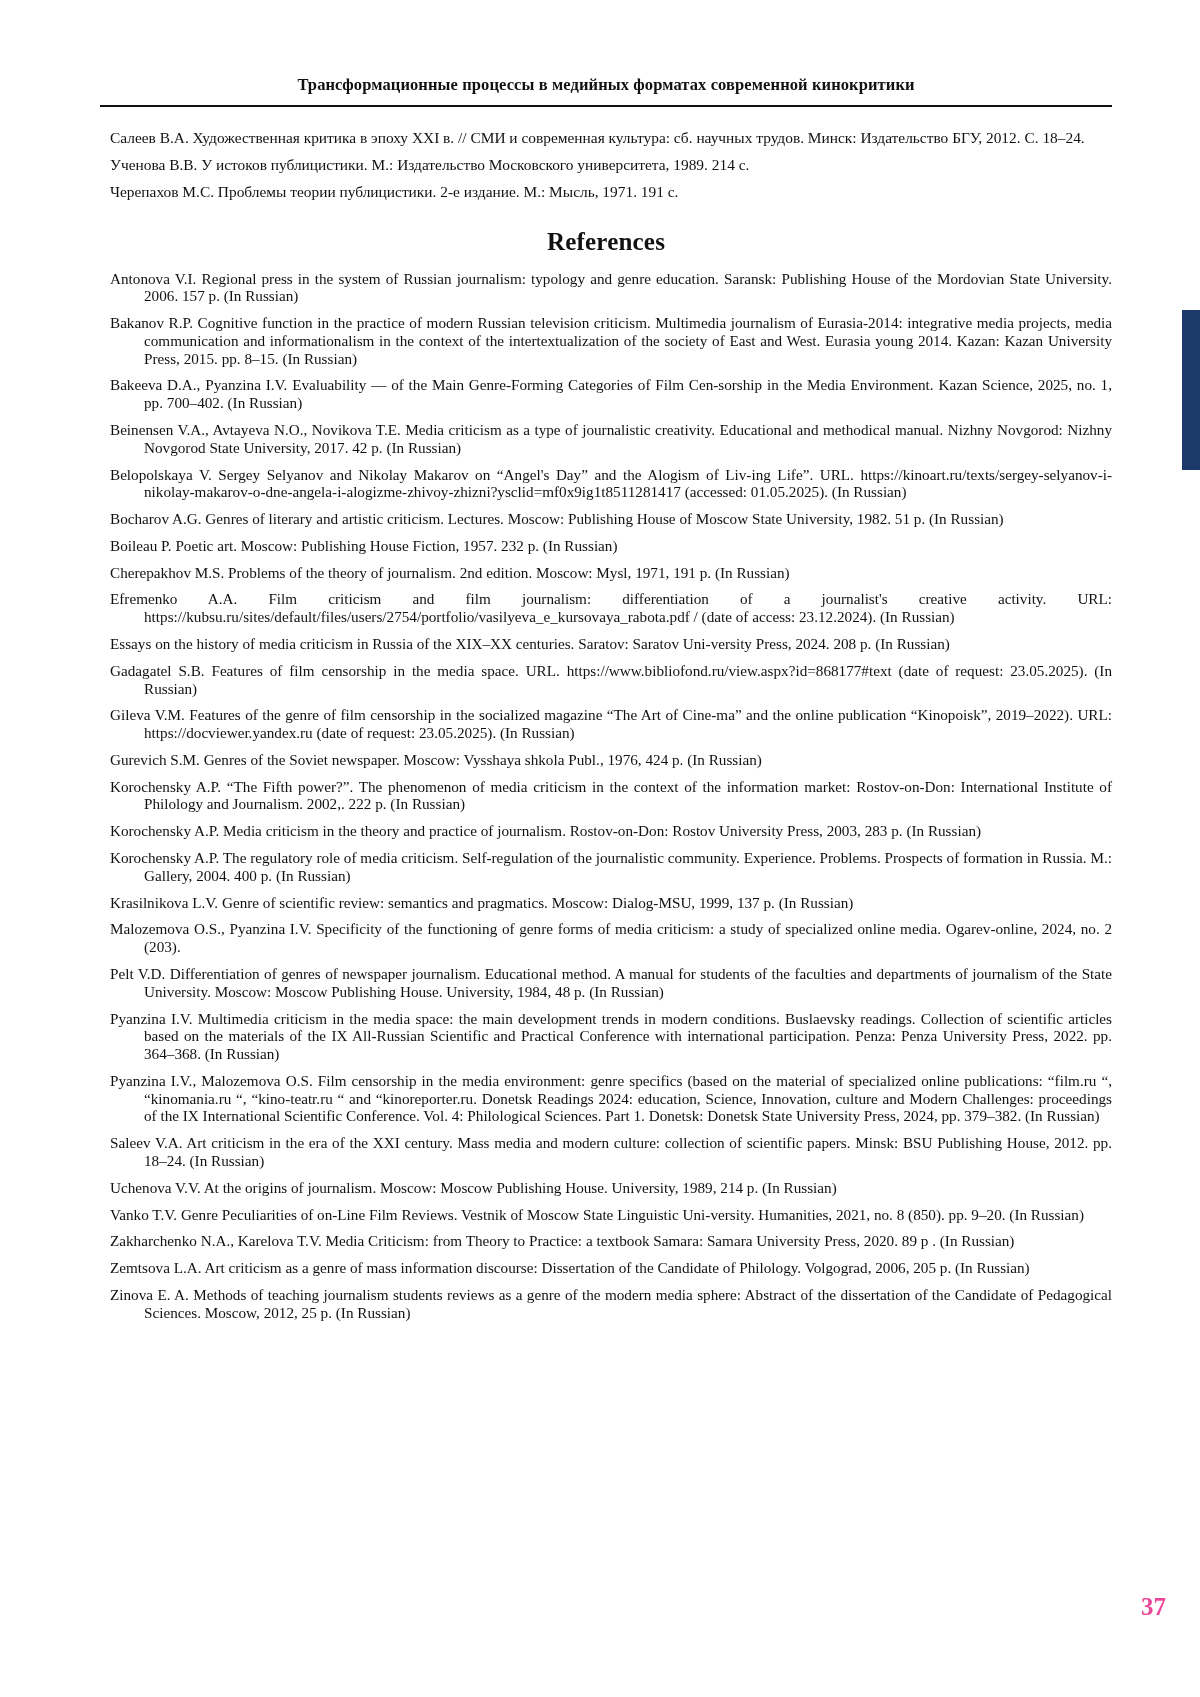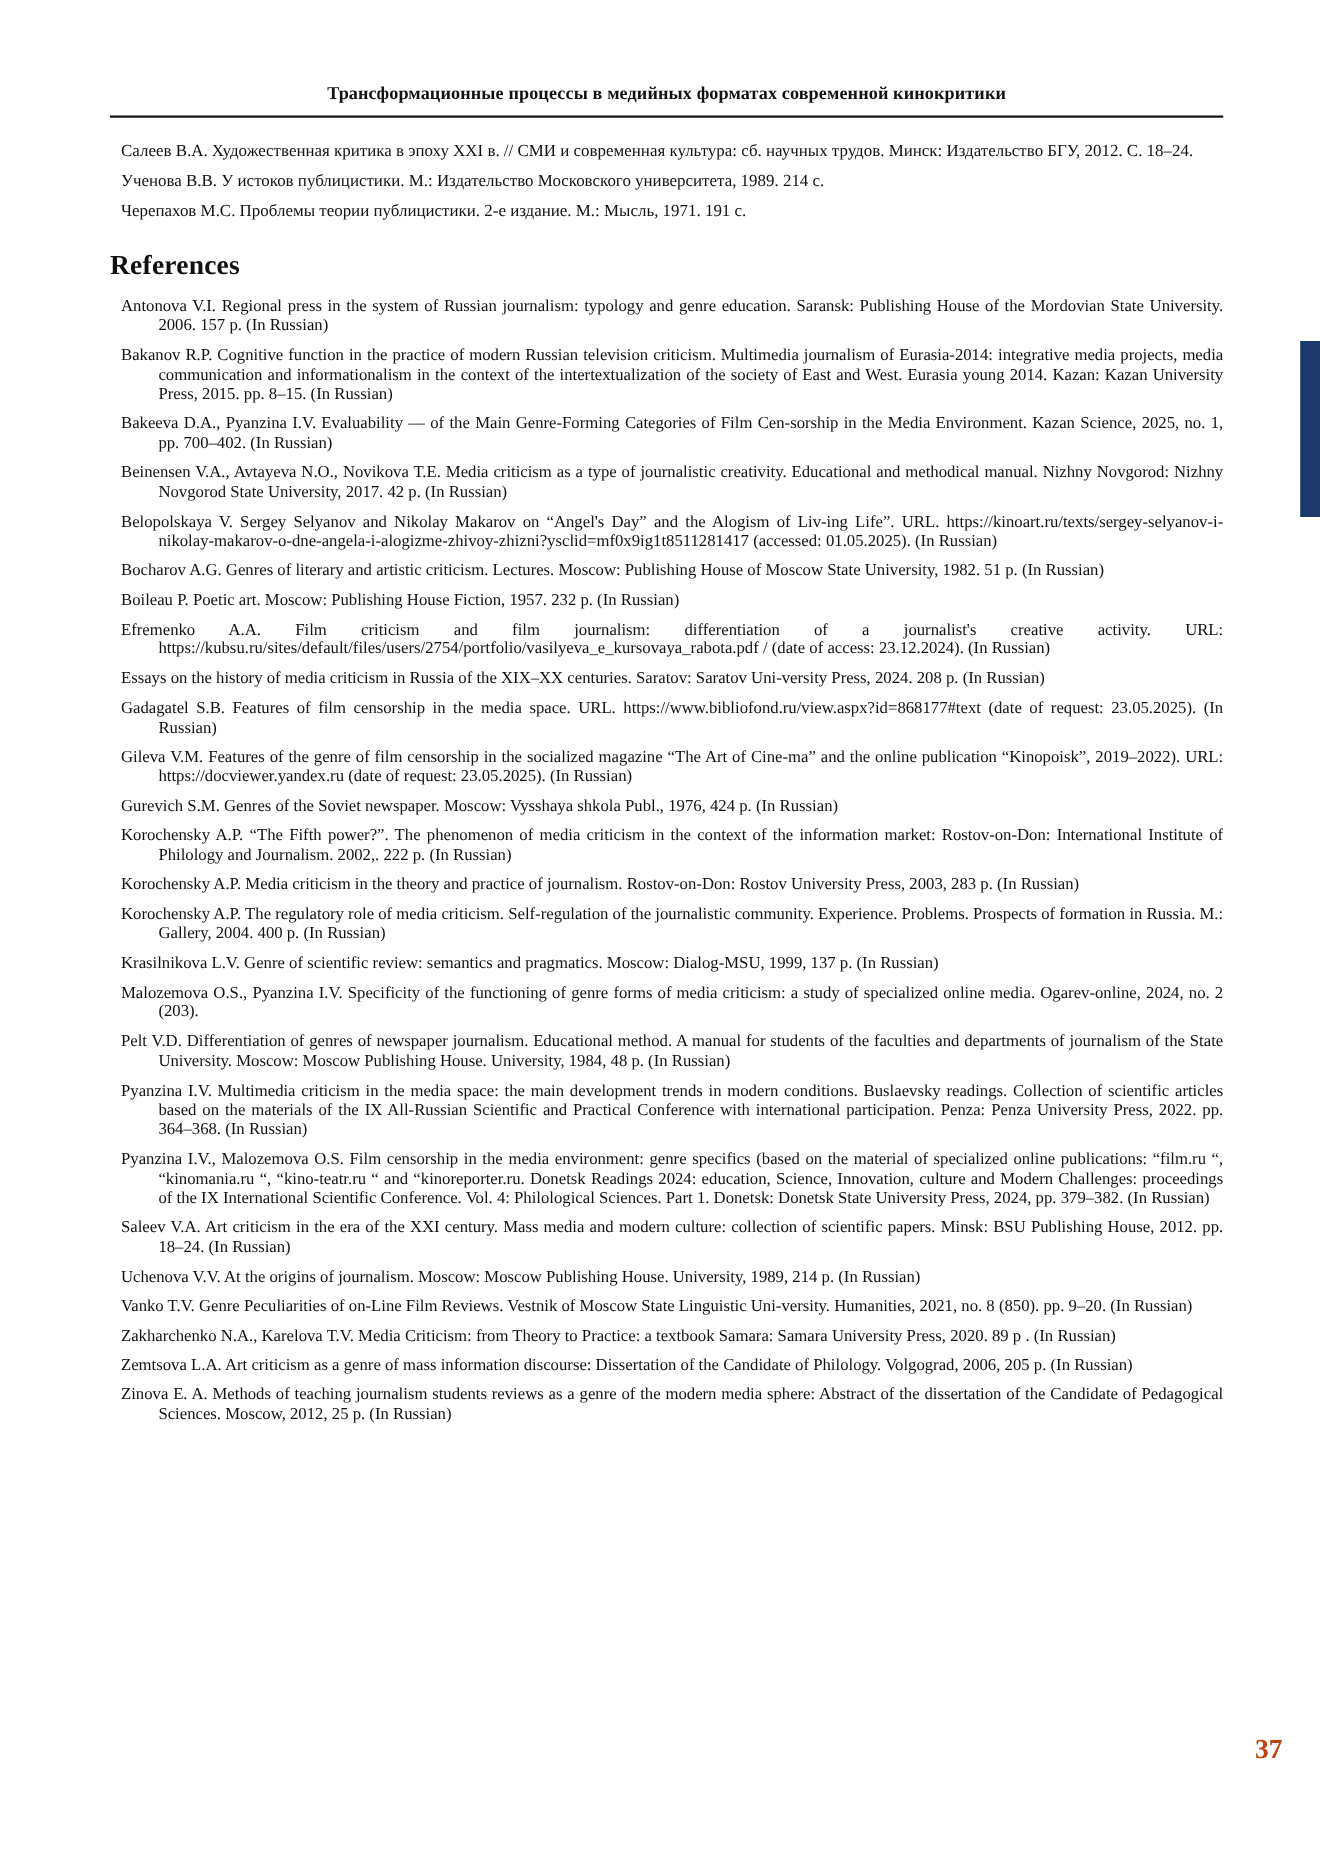--- a/index.html
+++ b/index.html
@@ -51,32 +51,33 @@
     margin: 0 0 9px 10px;
     padding-left: 34px;
     text-indent: -34px;
   }
   h2.section-title {
     font-family: "Liberation Serif", serif;
     font-size: 25px;
     font-weight: bold;
     margin: 26px 0 14px 0;
     letter-spacing: 0.2px;
+    text-align: center;
   }
   .refs-en .ref {
     font-size: 15.2px;
     line-height: 1.17;
   }
   .page-number {
     position: absolute;
     right: 34px;
-    bottom: 92px;
+    bottom: 76px;
     font-size: 25px;
     font-weight: bold;
-    color: #c2410c;
+    color: #ec4899;
   }
   .edge-mark {
     position: absolute;
     right: 0;
     top: 310px;
     width: 18px;
     height: 160px;
     background: #1b3a6b;
   }
 </style>
@@ -101,20 +102,21 @@
     <h2 class="section-title">References</h2>
 
     <div class="refs-en">
       <p class="ref">Antonova V.I. Regional press in the system of Russian journalism: typology and genre education. Saransk: Publishing House of the Mordovian State University. 2006. 157 p. (In Russian)</p>
       <p class="ref">Bakanov R.P. Cognitive function in the practice of modern Russian television criticism. Multimedia journalism of Eurasia-2014: integrative media projects, media communication and informationalism in the context of the intertextualization of the society of East and West. Eurasia young 2014. Kazan: Kazan University Press, 2015. pp. 8–15. (In Russian)</p>
       <p class="ref">Bakeeva D.A., Pyanzina I.V. Evaluability — of the Main Genre-Forming Categories of Film Cen-sorship in the Media Environment. Kazan Science, 2025, no. 1, pp. 700–402. (In Russian)</p>
       <p class="ref">Beinensen V.A., Avtayeva N.O., Novikova T.E. Media criticism as a type of journalistic creativity. Educational and methodical manual. Nizhny Novgorod: Nizhny Novgorod State University, 2017. 42 p. (In Russian)</p>
       <p class="ref">Belopolskaya V. Sergey Selyanov and Nikolay Makarov on “Angel's Day” and the Alogism of Liv-ing Life”. URL. https://kinoart.ru/texts/sergey-selyanov-i-nikolay-makarov-o-dne-angela-i-alogizme-zhivoy-zhizni?ysclid=mf0x9ig1t8511281417 (accessed: 01.05.2025). (In Russian)</p>
       <p class="ref">Bocharov A.G. Genres of literary and artistic criticism. Lectures. Moscow: Publishing House of Moscow State University, 1982. 51 p. (In Russian)</p>
       <p class="ref">Boileau P. Poetic art. Moscow: Publishing House Fiction, 1957. 232 p. (In Russian)</p>
+      <p class="ref">Cherepakhov M.S. Problems of the theory of journalism. 2nd edition. Moscow: Mysl, 1971, 191 p. (In Russian)</p>
       <p class="ref">Efremenko A.A. Film criticism and film journalism: differentiation of a journalist's creative activity. URL: https://kubsu.ru/sites/default/files/users/2754/portfolio/vasilyeva_e_kursovaya_rabota.pdf / (date of access: 23.12.2024). (In Russian)</p>
       <p class="ref">Essays on the history of media criticism in Russia of the XIX–XX centuries. Saratov: Saratov Uni-versity Press, 2024. 208 p. (In Russian)</p>
       <p class="ref">Gadagatel S.B. Features of film censorship in the media space. URL. https://www.bibliofond.ru/view.aspx?id=868177#text (date of request: 23.05.2025). (In Russian)</p>
       <p class="ref">Gileva V.M. Features of the genre of film censorship in the socialized magazine “The Art of Cine-ma” and the online publication “Kinopoisk”, 2019–2022). URL: https://docviewer.yandex.ru (date of request: 23.05.2025). (In Russian)</p>
       <p class="ref">Gurevich S.M. Genres of the Soviet newspaper. Moscow: Vysshaya shkola Publ., 1976, 424 p. (In Russian)</p>
       <p class="ref">Korochensky A.P. “The Fifth power?”. The phenomenon of media criticism in the context of the information market: Rostov-on-Don: International Institute of Philology and Journalism. 2002,. 222 p. (In Russian)</p>
       <p class="ref">Korochensky A.P. Media criticism in the theory and practice of journalism. Rostov-on-Don: Rostov University Press, 2003, 283 p. (In Russian)</p>
       <p class="ref">Korochensky A.P. The regulatory role of media criticism. Self-regulation of the journalistic community. Experience. Problems. Prospects of formation in Russia. M.: Gallery, 2004. 400 p. (In Russian)</p>
       <p class="ref">Krasilnikova L.V. Genre of scientific review: semantics and pragmatics. Moscow: Dialog-MSU, 1999, 137 p. (In Russian)</p>
       <p class="ref">Malozemova O.S., Pyanzina I.V. Specificity of the functioning of genre forms of media criticism: a study of specialized online media. Ogarev-online, 2024, no. 2 (203).</p>

